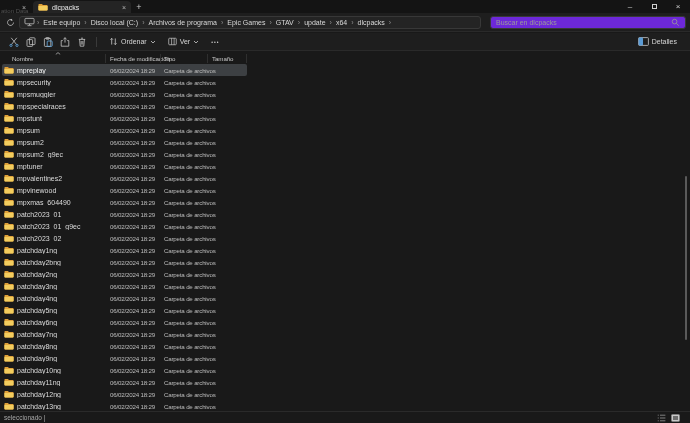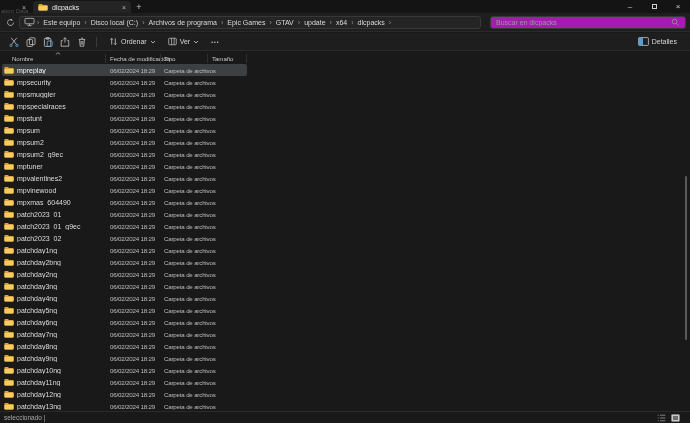--- a/index.html
+++ b/index.html
@@ -18,21 +18,21 @@
   .win-btn { width:24px; height:13px; display:flex; align-items:center; justify-content:center; font-size:8px; color:#cfcfcf; }
   .maxi-box { width:5px; height:5px; border:1px solid #cfcfcf; display:inline-block; }
 
   
   .navbar { position:absolute; top:13px; left:0; right:0; height:19px; background:#1e1e1e; border-bottom:1px solid #2a2a2a; display:flex; align-items:center; padding:0 4px; }
   .artifact { position:absolute; top:8px; left:1px; font-size:6px; color:#7a7a7a; opacity:.6; z-index:5; pointer-events:none; }
   .nav-icon-btn { width:12px; height:12px; display:flex; align-items:center; justify-content:center; margin-right:3px; }
   .addressbox { width:462px; height:13px; background:#242424; border:1px solid #383838; border-radius:3px; display:flex; align-items:center; padding:0 4px; overflow:hidden; }
   .crumb { font-size:7px; color:#d9d9d9; padding:0 2px; white-space:nowrap; }
   .crumb-sep { font-size:7px; color:#8f8f8f; padding:0 2px; }
-  .searchbox { margin-left:auto; width:196px; height:13px; background:#a21caf; border:1px solid #383838; border-radius:3px; display:flex; align-items:center; padding:0 5px;gap:28px; }
+  .searchbox { margin-left:auto; width:196px; height:13px; background:#6d28d9; border:1px solid #383838; border-radius:3px; display:flex; align-items:center; padding:0 5px;gap:28px; }
   .searchbox input { flex:1; background:transparent; border:none; outline:none; font-family:inherit; font-size:7px; color:#cfcfcf; }
   .searchbox input::placeholder { color:#9a9a9a; }
 
   
   .toolbar { position:absolute; top:33px; left:0; right:0; height:18px; background:#1e1e1e; border-bottom:1px solid #2a2a2a; display:flex; align-items:center; padding-left:5px; }
   .tool-btn { width:17px; height:14px; display:flex; align-items:center; justify-content:center; border-radius:2px; }
   .tool-sep { width:1px; height:10px; background:#3a3a3a; margin:0 6px; }
   .tool-text-btn { display:flex; align-items:center; gap:3px; padding:0 6px; height:14px; border-radius:2px; }
   .tool-label { font-size:7px; color:#d6d6d6; white-space:nowrap; }
   .more-btn { font-size:5px; letter-spacing:1px; color:#cfcfcf; padding:0 6px; }

